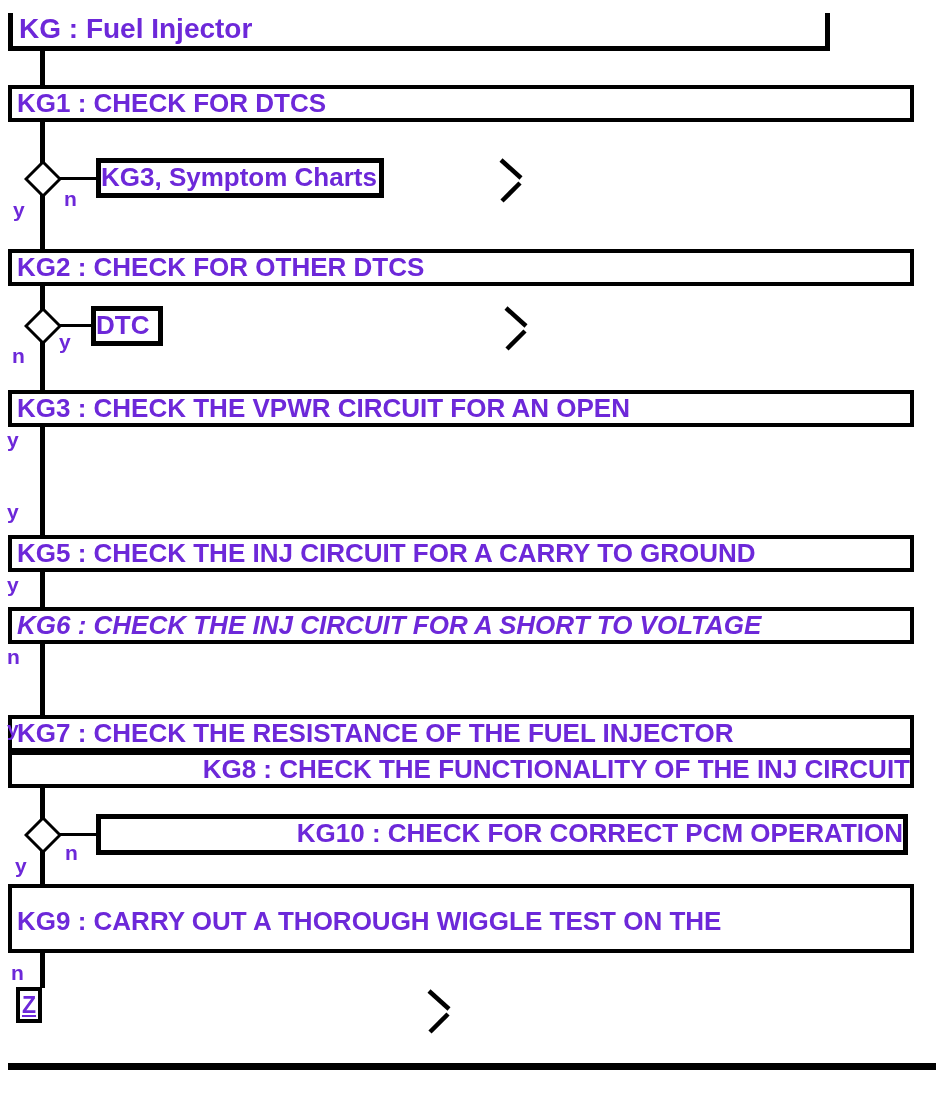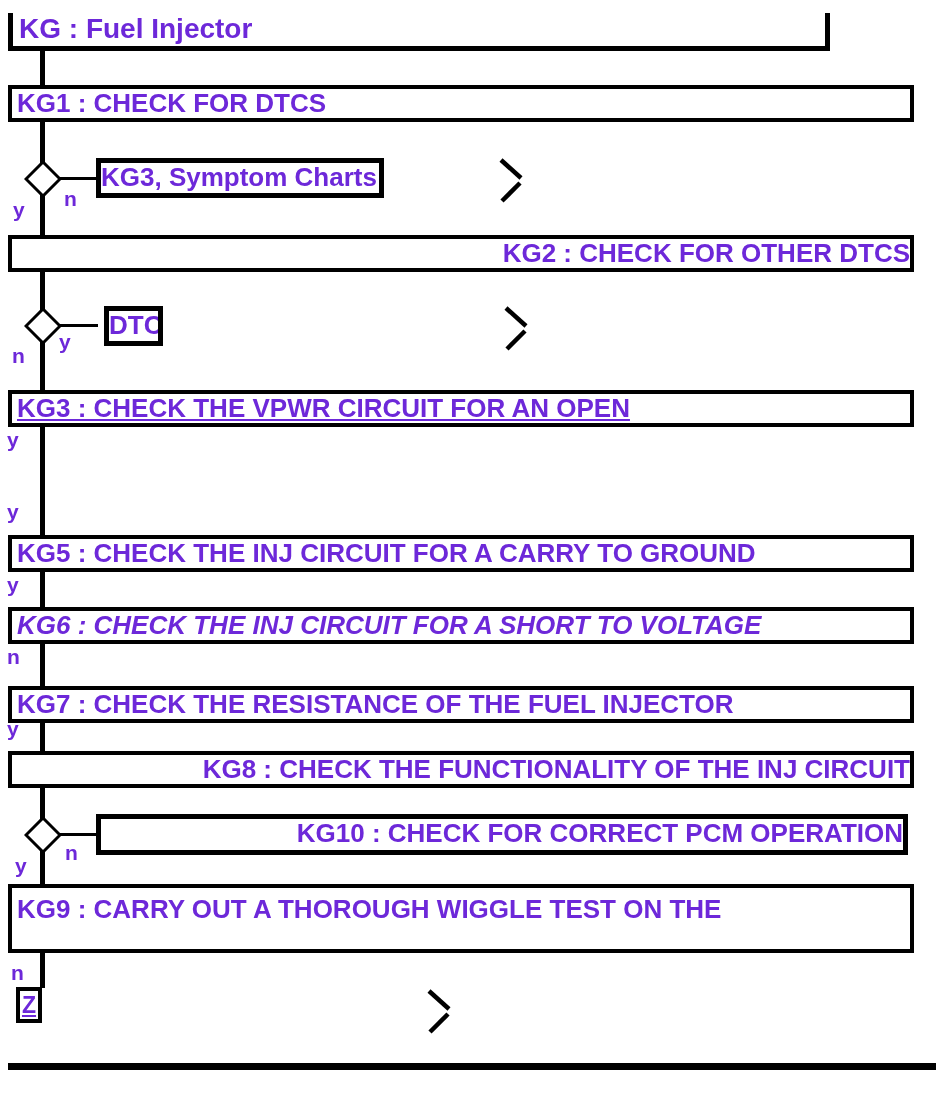--- a/index.html
+++ b/index.html
@@ -16,21 +16,21 @@
     position:absolute;left:8px;top:13px;width:822px;height:38px;box-sizing:border-box;
     border-left:5px solid #000;border-right:5px solid #000;border-bottom:5px solid #000;
     background:#fff;font-size:28px;line-height:32px;padding-left:6px;white-space:nowrap;z-index:2;
   }
   
   .proc{
     position:absolute;left:8px;width:906px;height:37px;box-sizing:border-box;
     border:4px solid #000;background:#fff;font-size:26px;line-height:28px;
     padding-left:5px;white-space:nowrap;overflow:hidden;z-index:2;
   }
-  .proc.multi{white-space:normal;height:69px;line-height:31px;padding-top:6px;}
+  .proc.multi{white-space:normal;height:69px;line-height:31px;padding-top:18px;}
   
   .ref{
     position:absolute;box-sizing:border-box;border:5px solid #000;background:#fff;
     font-size:26px;line-height:29px;white-space:nowrap;overflow:hidden;z-index:2;
   }
   
   .lbl{position:absolute;font-size:21px;line-height:21px;z-index:3;}
   .dia{position:absolute;z-index:2;}
   .chev{position:absolute;z-index:2;}
   .zbox{
@@ -59,50 +59,50 @@
   <div class="lbl" style="left:13px;top:199px;">y</div>
   <div class="lbl" style="left:64px;top:188px;">n</div>
   <div class="ref" style="left:96px;top:158px;width:288px;height:40px;">KG3, Symptom Charts</div>
   <div class="chev" style="left:499px;top:157px;">
     <svg width="26" height="46" viewBox="0 0 26 46">
         <line x1="2" y1="3" x2="22" y2="21" stroke="#000" stroke-width="4.5"></line>
         <line x1="21" y1="26" x2="3" y2="44" stroke="#000" stroke-width="4.5"></line>
       </svg>
   </div>
 
-  <div class="proc" style="top:235px;text-align:right;">KG2 : CHECK FOR OTHER DTCS</div>
+  <div class="proc" style="top:249px;">KG2 : CHECK FOR OTHER DTCS</div>
 
   <div class="dia" style="left:24px;top:307px;">
     <svg width="38" height="38" viewBox="0 0 38 38">
         <polygon points="19,2 36,19 19,36 2,19" fill="#ffffff" stroke="#000000" stroke-width="3"></polygon>
       </svg>
   </div>
   <div class="hstub" style="left:60px;top:324px;width:38px;"></div>
   <div class="lbl" style="left:12px;top:345px;">n</div>
   <div class="lbl" style="left:59px;top:331px;">y</div>
-  <div class="ref" style="left:104px;top:306px;width:59px;height:40px;">DTC</div>
+  <div class="ref" style="left:91px;top:306px;width:72px;height:40px;">DTC</div>
   <div class="chev" style="left:504px;top:305px;">
     <svg width="26" height="46" viewBox="0 0 26 46">
         <line x1="2" y1="3" x2="22" y2="21" stroke="#000" stroke-width="4.5"></line>
         <line x1="21" y1="26" x2="3" y2="44" stroke="#000" stroke-width="4.5"></line>
       </svg>
   </div>
 
-  <div class="proc" style="top:390px;text-decoration:underline;">KG3 : CHECK THE VPWR CIRCUIT FOR AN OPEN</div>
+  <div class="proc" style="top:390px;">KG3 : CHECK THE VPWR CIRCUIT FOR AN OPEN</div>
   <div class="lbl" style="left:7px;top:429px;">y</div>
 
   <div class="lbl" style="left:7px;top:501px;">y</div>
 
   <div class="proc" style="top:535px;">KG5 : CHECK THE INJ CIRCUIT FOR A CARRY TO GROUND</div>
   <div class="lbl" style="left:7px;top:574px;">y</div>
 
   <div class="proc" style="top:607px;font-style:italic;">KG6 : CHECK THE INJ CIRCUIT FOR A SHORT TO VOLTAGE</div>
   <div class="lbl" style="left:7px;top:646px;">n</div>
 
-  <div class="proc" style="top:686px;">KG7 : CHECK THE RESISTANCE OF THE FUEL INJECTOR</div>
+  <div class="proc" style="top:715px;">KG7 : CHECK THE RESISTANCE OF THE FUEL INJECTOR</div>
   <div class="lbl" style="left:7px;top:718px;">y</div>
 
   <div class="proc" style="top:751px;text-align:right;">KG8 : CHECK THE FUNCTIONALITY OF THE INJ CIRCUIT</div>
 
   <div class="dia" style="left:24px;top:816px;">
     <svg width="38" height="38" viewBox="0 0 38 38">
         <polygon points="19,2 36,19 19,36 2,19" fill="#ffffff" stroke="#000000" stroke-width="3"></polygon>
       </svg>
   </div>
   <div class="hstub" style="left:60px;top:833px;width:38px;"></div>

